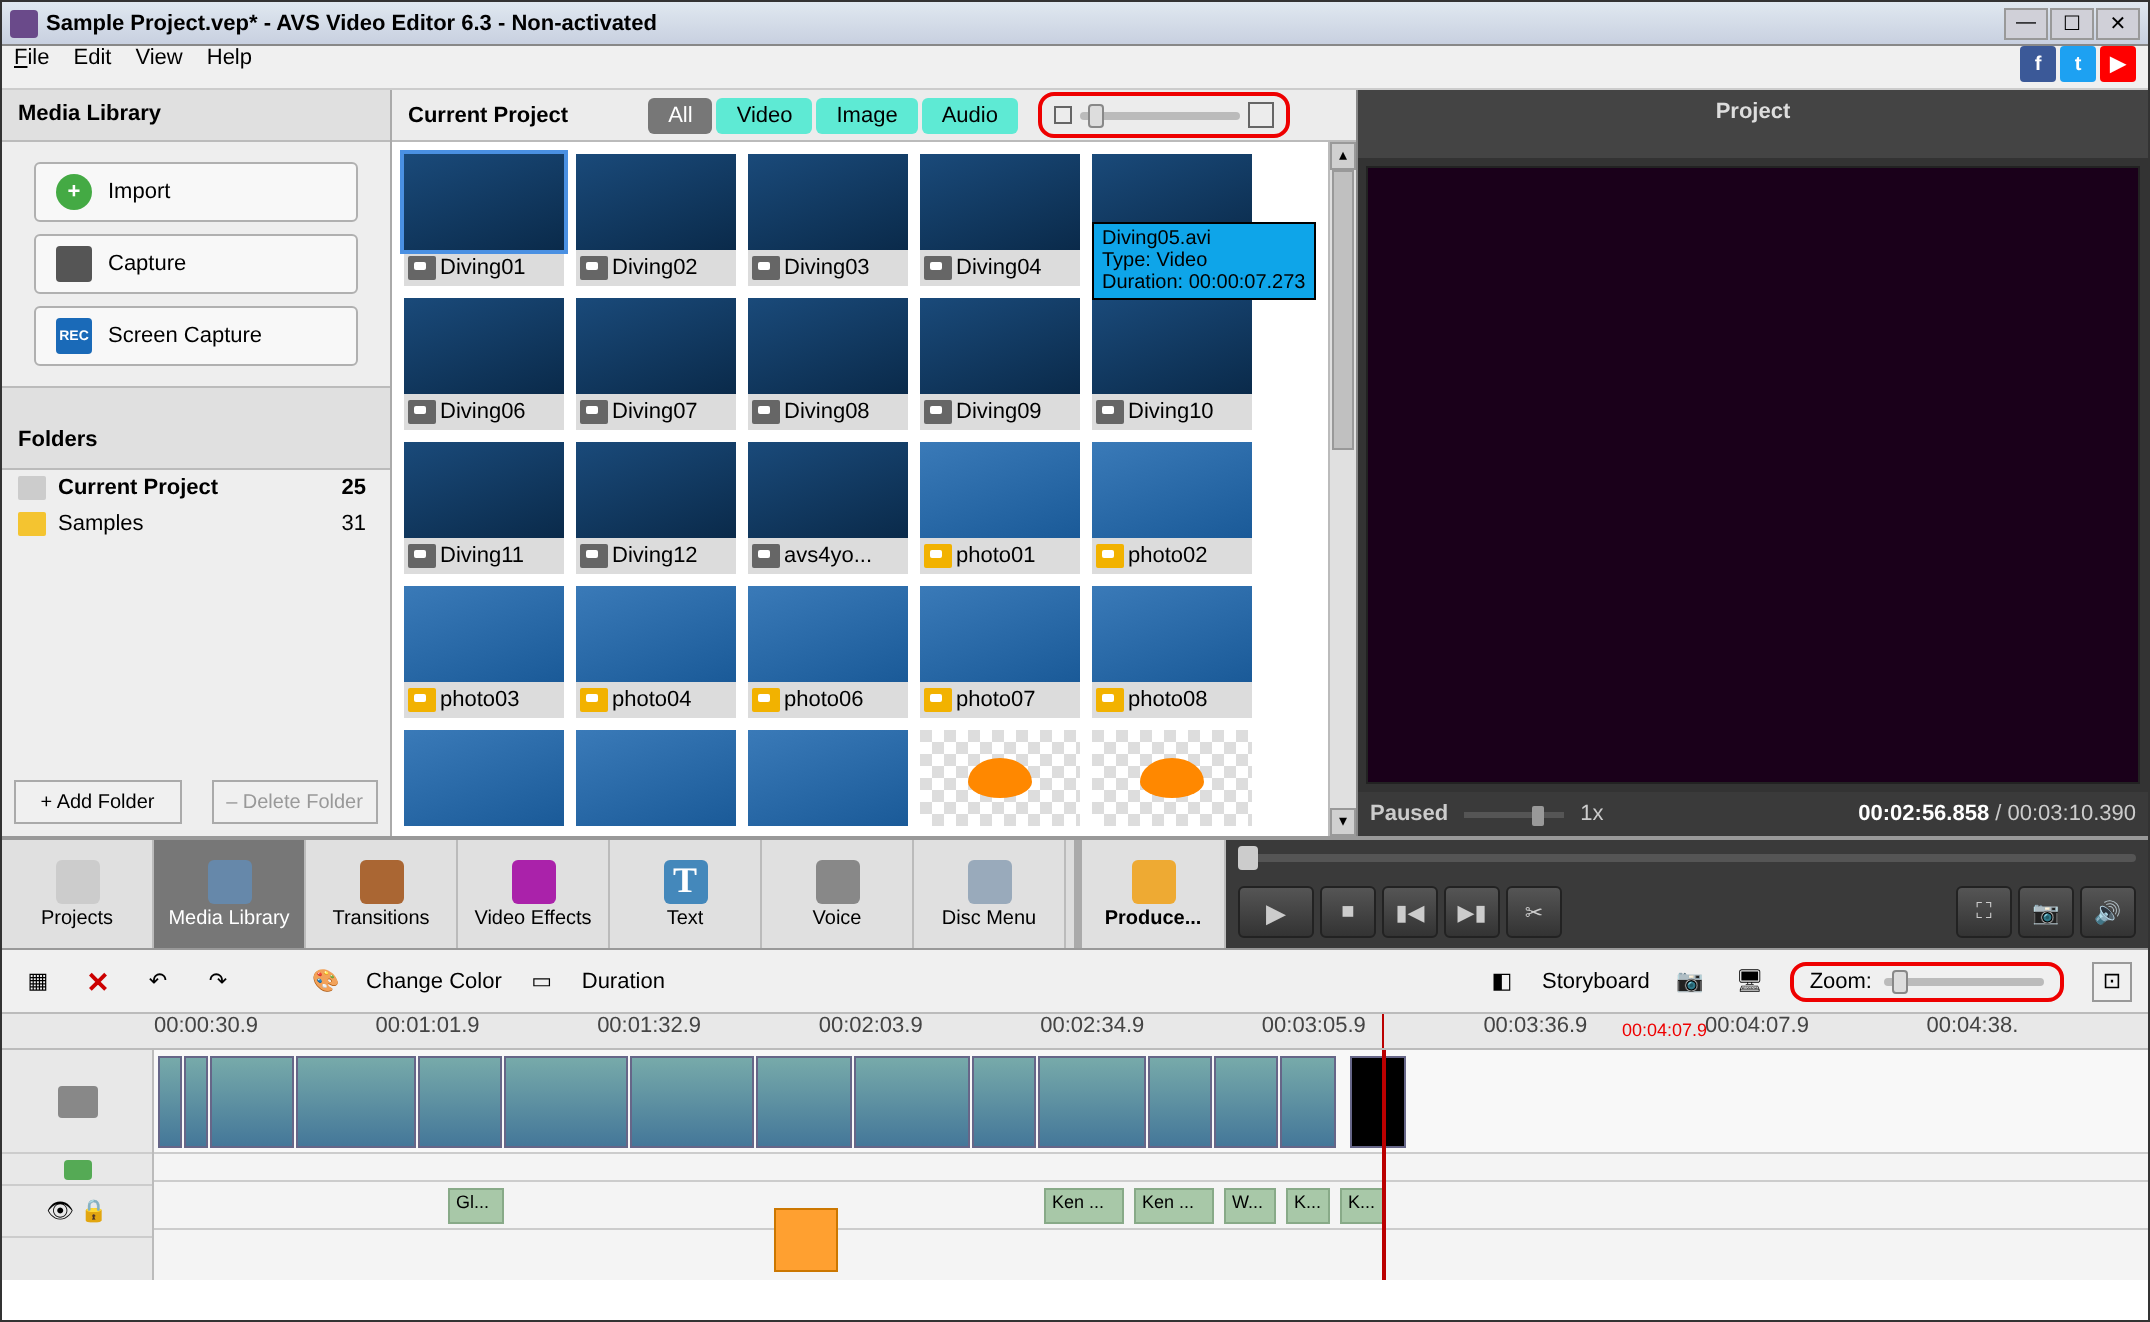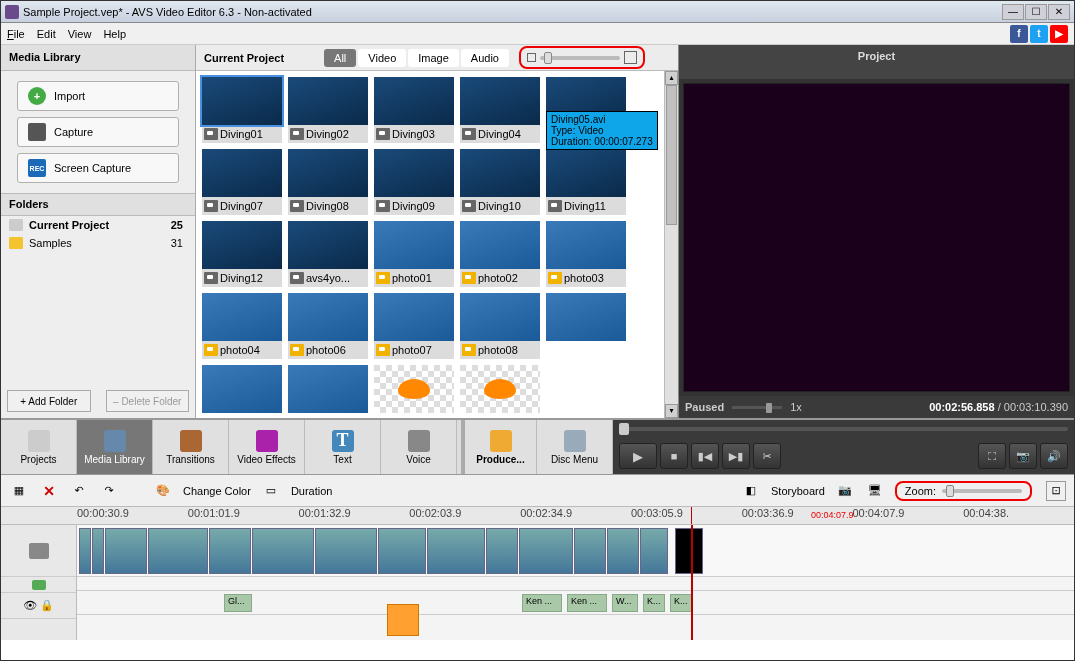--- a/index.html
+++ b/index.html
@@ -1,51 +1,51 @@
 <!DOCTYPE html>
 <html><head>
 <meta charset="utf-8">
 <style>
 *{box-sizing:border-box;margin:0;padding:0;font-family:Tahoma,Arial,sans-serif;font-size:11px;user-select:none}
 body{background:#fff;width:1075px;height:661px;overflow:hidden;border:1px solid #333}
 .titlebar{height:22px;background:linear-gradient(#e0e8f0,#c8d0e0);display:flex;align-items:center;padding:0 4px;border-bottom:1px solid #888}
 .titlebar .icon{width:14px;height:14px;background:#6a4a8a;border-radius:2px;margin-right:4px}
-.titlebar .title{font-weight:normal;flex:1}
+.titlebar .title{font-weight:bold;flex:1}
 .winctrl{display:flex;gap:1px}
 .winctrl div{width:22px;height:16px;background:#d0d0d8;border:1px solid #999;display:flex;align-items:center;justify-content:center;font-size:10px}
-.menubar{height:22px;display:flex;align-items:center;padding:0 6px;gap:12px;background:#f0f0f0;border-bottom:1px solid #ccc}
+.menubar{height:22px;display:flex;padding:0 6px;gap:12px;background:#f0f0f0;border-bottom:1px solid #ccc}
 .menubar span{cursor:default}
 .menubar .u{text-decoration:underline}
 .social{margin-left:auto;display:flex;gap:2px}
 .social div{width:18px;height:18px;color:#fff;font-weight:bold;font-size:10px;display:flex;align-items:center;justify-content:center;border-radius:2px}
 .sf{background:#3b5998}.st{background:#1da1f2}.sy{background:#f00}
 .row1{height:374px;display:flex;border-bottom:1px solid #999}
 .left{width:195px;background:#eee;border-right:1px solid #aaa;display:flex;flex-direction:column}
 .lhead{height:26px;background:#e0e0e0;border-bottom:1px solid #bbb;font-weight:bold;padding:6px 8px}
 .lbtns{padding:10px 16px;display:flex;flex-direction:column;gap:6px}
 .lbtn{height:30px;background:#f8f8f8;border:1px solid #b0b0b0;border-radius:3px;display:flex;align-items:center;padding:0 10px;gap:8px}
 .lbtn .ic{width:18px;height:18px;display:flex;align-items:center;justify-content:center}
 .icimp{background:#4a4;border-radius:50%;color:#fff;font-weight:bold}
 .iccap{background:#555;border-radius:2px}
 .icscr{background:#1a6ab8;border-radius:2px;color:#fff;font-size:7px;font-weight:bold}
 .folders{border-top:1px solid #bbb}
-.fhead{height:22px;background:#e0e0e0;font-weight:bold;padding:4px 8px;border-bottom:1px solid #bbb}
+.fhead{height:22px;background:#e0e0e0;font-weight:bold;padding:20px 8px;border-bottom:1px solid #bbb}
 .fitem{display:flex;align-items:center;padding:3px 8px;gap:6px}
 .fitem.sel{background:#eee;font-weight:bold}
 .fic{width:14px;height:12px;background:#f4c430;border-radius:1px}
 .fic.cur{background:#ccc}
 .fcnt{margin-left:auto;padding-right:4px}
 .fbtns{margin-top:auto;display:flex;gap:15px;padding:6px}
 .fbtns button{flex:1;height:22px;border:1px solid #aaa;background:#f0f0f0;font-size:10px}
 .fbtns button:disabled{color:#999}
 .center{flex:1;display:flex;flex-direction:column;background:#fff;border-right:1px solid #888;min-width:0}
 .chead{height:26px;background:#ececec;border-bottom:1px solid #bbb;display:flex;align-items:center;padding:0 8px}
 .chead .t{font-weight:bold;margin-right:40px}
 .tabs{display:flex;gap:2px}
-.tab{padding:3px 10px;border-radius:3px;background:#ffffff}
+.tab{padding:3px 10px;border-radius:3px;background:#5eead4}
 .tab.act{background:#777;color:#fff}
 .zoombox{margin-left:10px;border:2px solid #e00;border-radius:8px;padding:3px 6px;display:flex;align-items:center;gap:4px}
 .zoombox .sq{width:9px;height:9px;border:1px solid #666}
 .zoombox .sq.big{width:13px;height:13px}
 .slider{width:80px;height:4px;background:#bbb;border-radius:2px;position:relative}
 .slider .h{position:absolute;top:-4px;left:4px;width:8px;height:12px;background:#ddd;border:1px solid #888;border-radius:2px}
 .thumbs{flex:1;overflow:hidden;padding:6px;display:flex;flex-wrap:wrap;gap:6px;align-content:flex-start;position:relative}
 .thumb{width:80px}
 .thumb .img{width:80px;height:48px;background:linear-gradient(160deg,#1a4a7a,#0a2a4a);position:relative}
 .thumb.sel .img{outline:2px solid #4a90e2}
@@ -220,20 +220,27 @@
             <div class="img"></div>
             <div class="cap">
               <div class="tic"></div>
               <span></span>
             </div>
           </div>
           <div class="thumb">
             <div class="img"></div>
             <div class="cap">
               <div class="tic"></div>
+              <span>Diving06</span>
+            </div>
+          </div>
+          <div class="thumb">
+            <div class="img"></div>
+            <div class="cap">
+              <div class="tic"></div>
               <span>Diving07</span>
             </div>
           </div>
           <div class="thumb">
             <div class="img"></div>
             <div class="cap">
               <div class="tic"></div>
               <span>Diving08</span>
             </div>
           </div>
@@ -382,27 +389,27 @@
       <div class="tl">Video Effects</div>
     </div>
   <div class="tbtn">
       <div class="tico text">T</div>
       <div class="tl">Text</div>
     </div>
   <div class="tbtn">
       <div class="tico voice"></div>
       <div class="tl">Voice</div>
     </div>
+  <div class="tbtn">
+      <div class="tico disc"></div>
+      <div class="tl">Disc Menu</div>
+    </div>
   <div class="tbtn prod">
       <div class="tico prod"></div>
       <div class="tl">Produce...</div>
-    </div>
-  <div class="tbtn">
-      <div class="tico disc"></div>
-      <div class="tl">Disc Menu</div>
     </div>
   <div class="playbar">
     <div class="seek">
         <div class="st">
           <div class="sh"></div>
         </div>
       </div>
     <div class="pbtns">
       <div class="pbtn play">▶</div>
       <div class="pbtn">■</div>

